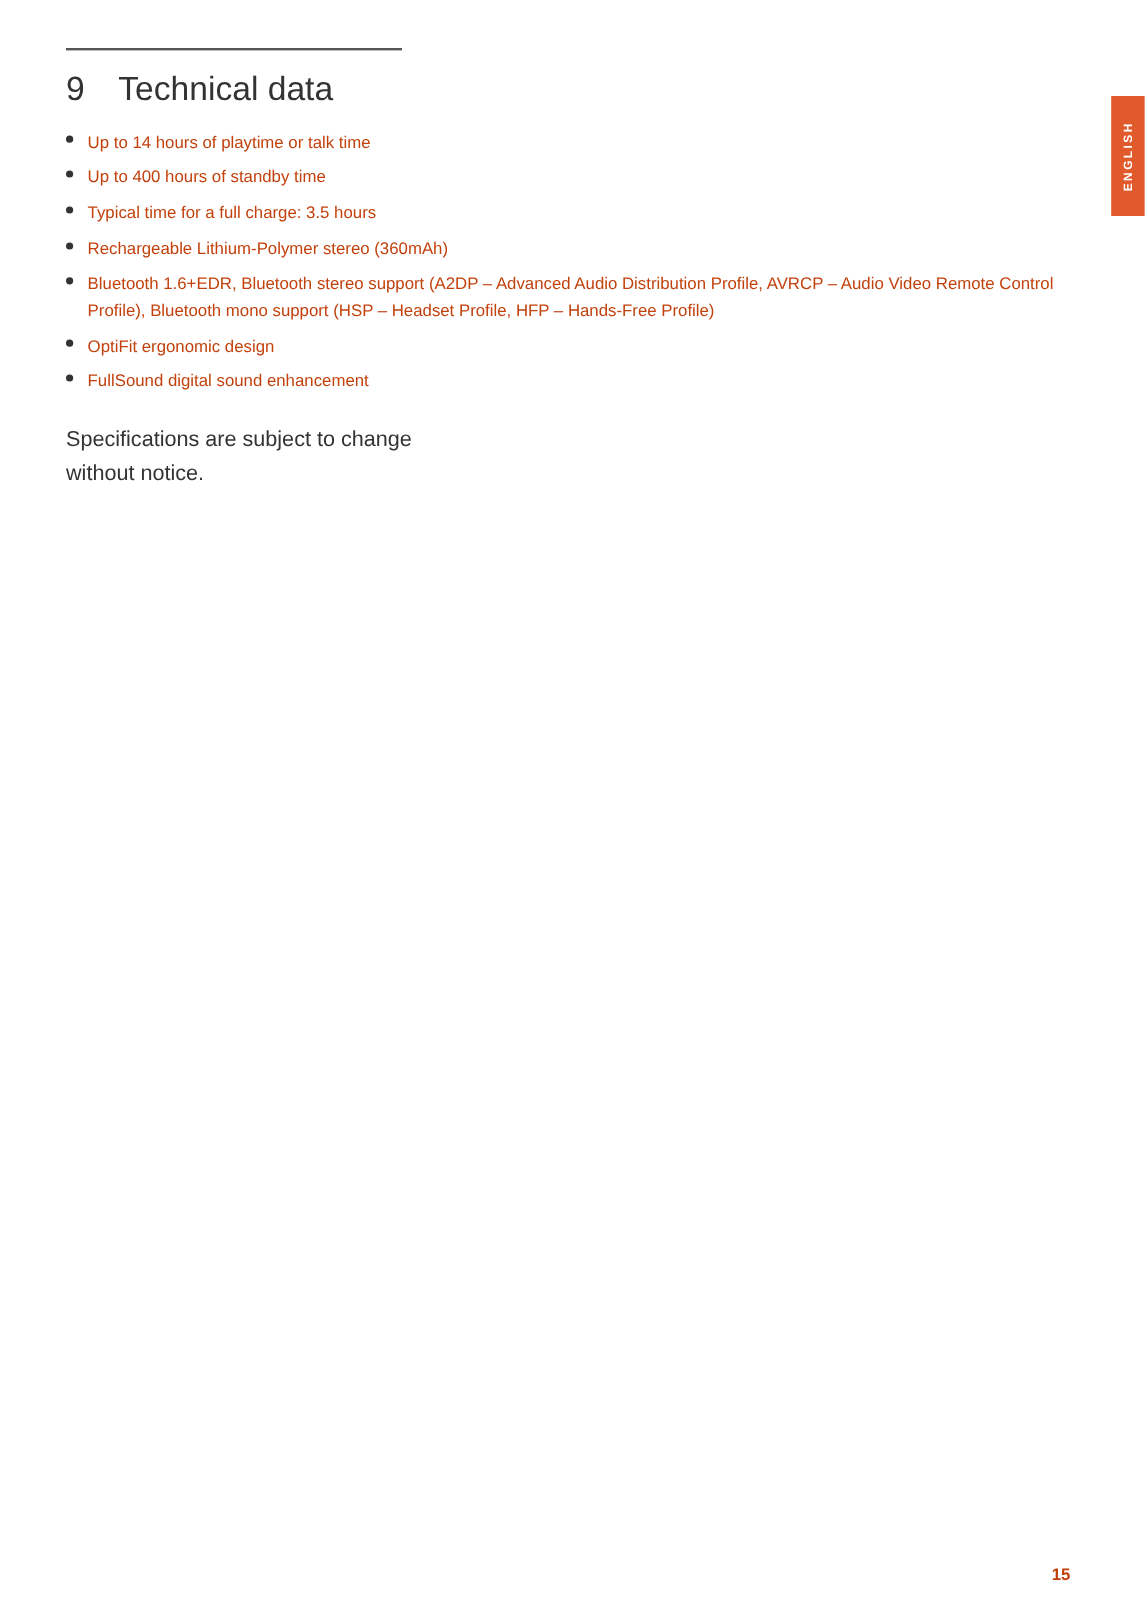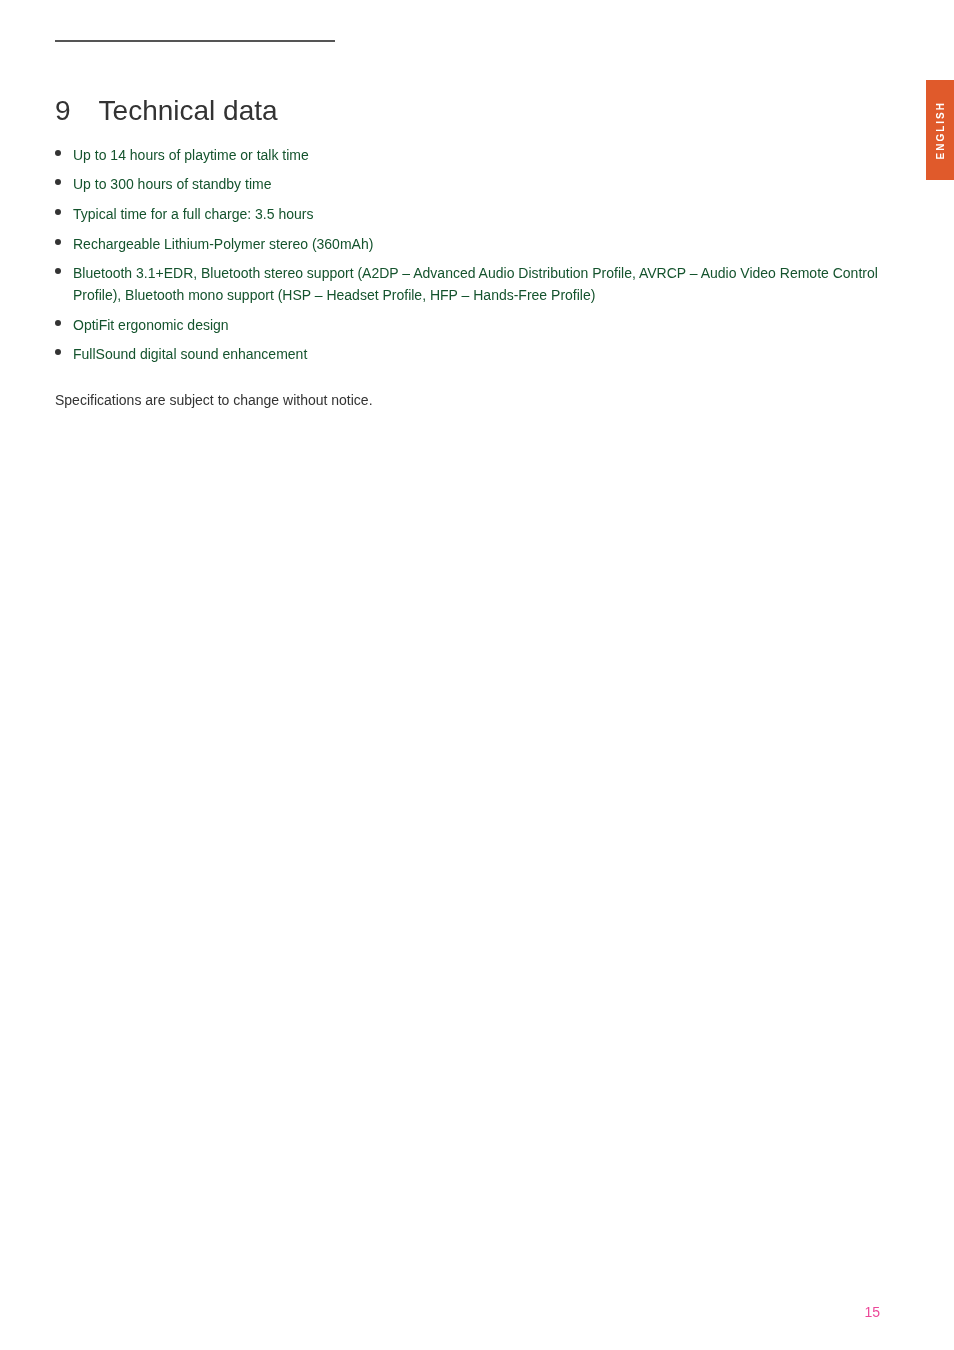--- a/index.html
+++ b/index.html
@@ -73,21 +73,20 @@
       font-weight: 300;
       color: #333333;
       line-height: 1;
     }
 
     .section-title {
       font-size: 28px;
       font-weight: 300;
       color: #333333;
       line-height: 1;
-      margin-top: 37px;
     }
 
     .bullet-list {
       list-style: none;
       padding: 0;
       margin: 0 0 24px 0;
     }
 
     .bullet-list li {
       display: flex;
@@ -106,39 +105,39 @@
       height: 6px;
       border-radius: 50%;
       background-color: #333333;
       margin-top: 5px;
       flex-shrink: 0;
     }
 
     .bullet-text {
       flex: 1;
       font-size: 14px;
-      color: #14532d;
+      color: #c2410c;
       line-height: 1.55;
     }
 
     .footnote {
-      font-size: 14px;
+      font-size: 18px;
       color: #333333;
       line-height: 1.55;
       max-width: 340px;
       margin-top: 10px;
     }
 
     .page-number {
       position: absolute;
       bottom: 30px;
-      right: 74px;
+      right: 62px;
       font-size: 14px;
-      color: #ec4899;
-      font-weight: normal;
+      color: #c2410c;
+      font-weight: bold;
     }
   </style>
 </head>
 <body>
 
 <div class="page-container">
 
   <div class="side-tab">
     <span class="side-tab-text">ENGLISH</span>
   </div>
@@ -153,33 +152,33 @@
     </div>
 
     <ul class="bullet-list">
 
     <li>
           <span class="bullet-dot"></span>
           <span class="bullet-text">Up to 14 hours of playtime or talk time</span>
         </li>
         <li>
           <span class="bullet-dot"></span>
-          <span class="bullet-text">Up to 300 hours of standby time</span>
+          <span class="bullet-text">Up to 400 hours of standby time</span>
         </li>
         <li>
           <span class="bullet-dot"></span>
           <span class="bullet-text">Typical time for a full charge: 3.5 hours</span>
         </li>
         <li>
           <span class="bullet-dot"></span>
           <span class="bullet-text">Rechargeable Lithium-Polymer stereo (360mAh)</span>
         </li>
         <li>
           <span class="bullet-dot"></span>
-          <span class="bullet-text">Bluetooth 3.1+EDR, Bluetooth stereo support (A2DP – Advanced Audio Distribution Profile, AVRCP – Audio Video Remote Control Profile), Bluetooth mono support (HSP – Headset Profile, HFP – Hands-Free Profile)</span>
+          <span class="bullet-text">Bluetooth 1.6+EDR, Bluetooth stereo support (A2DP – Advanced Audio Distribution Profile, AVRCP – Audio Video Remote Control Profile), Bluetooth mono support (HSP – Headset Profile, HFP – Hands-Free Profile)</span>
         </li>
         <li>
           <span class="bullet-dot"></span>
           <span class="bullet-text">OptiFit ergonomic design</span>
         </li>
         <li>
           <span class="bullet-dot"></span>
           <span class="bullet-text">FullSound digital sound enhancement</span>
         </li>
       </ul>

